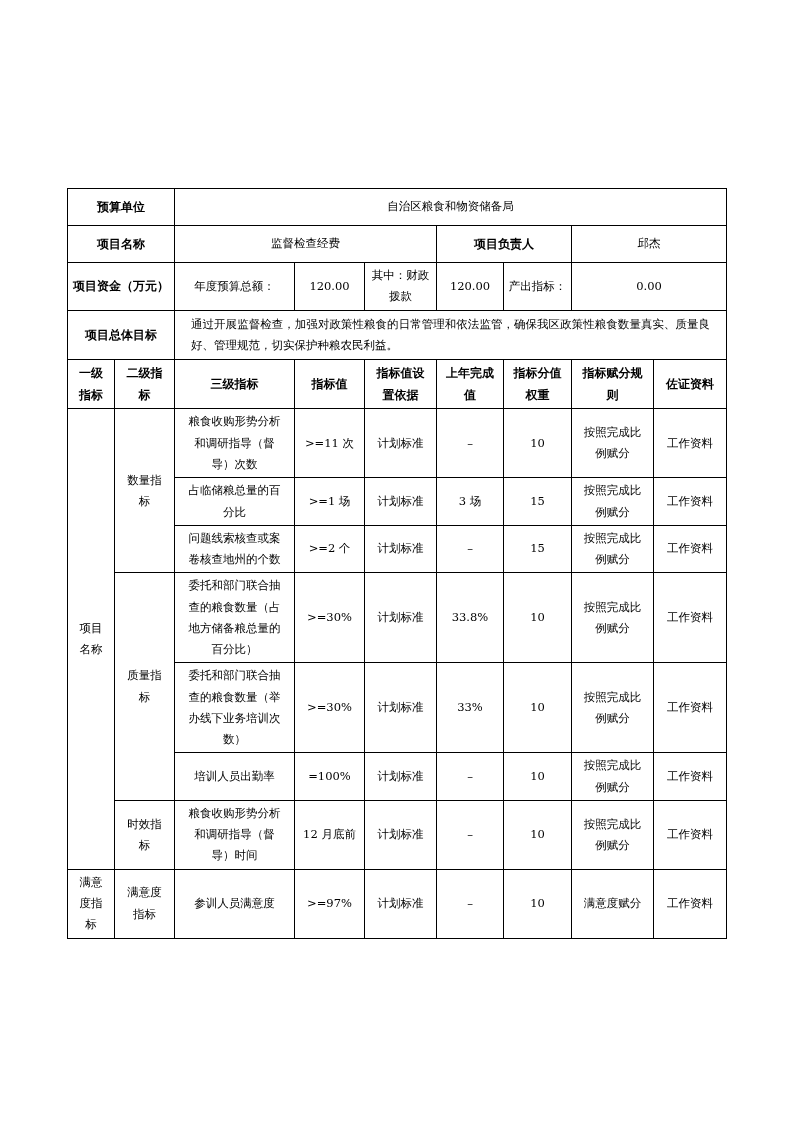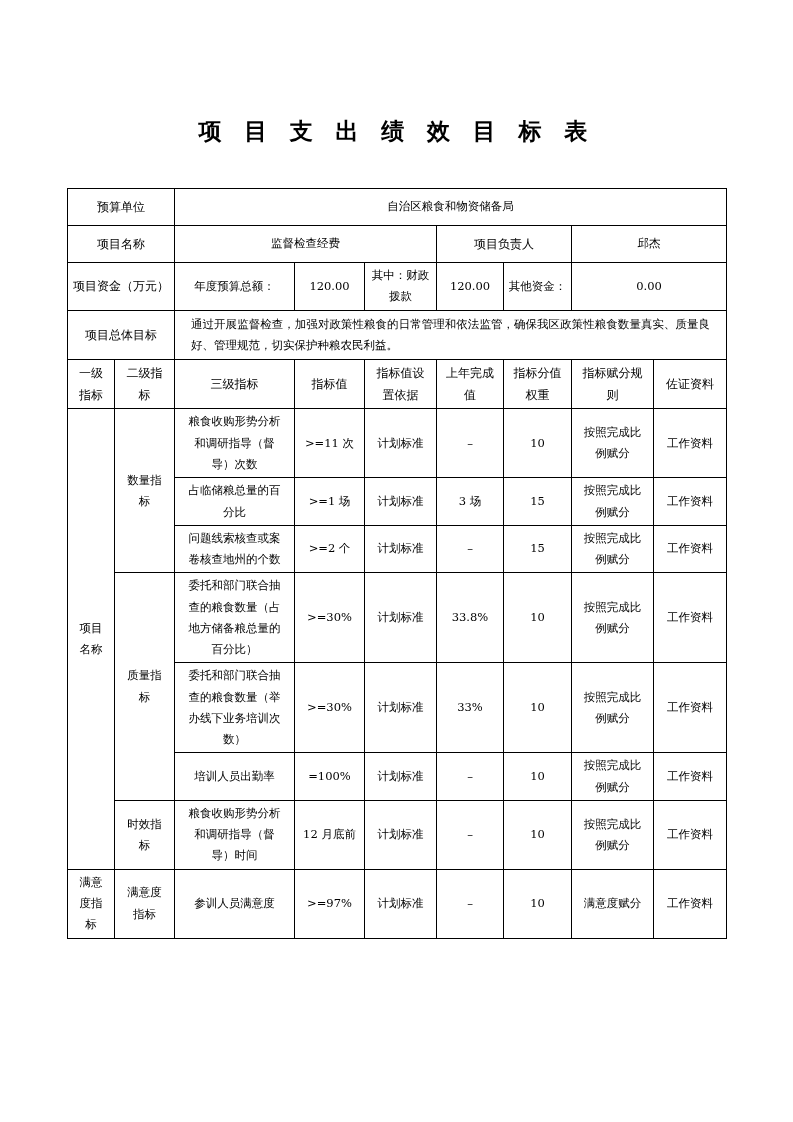--- a/index.html
+++ b/index.html
@@ -43,21 +43,21 @@
   td {
     border: 1px solid #000000;
     text-align: center;
     vertical-align: middle;
     font-size: 11.5px;
     line-height: 1.85;
     padding: 2px 4px;
     word-break: break-all;
   }
   td.lbl {
-    font-weight: normal;
+    font-weight: bold;
     font-size: 12px;
   }
   td.l12 { padding: 2px 9px; }
   td.l3 {
     text-align: center;
     padding: 2px 12px;
   }
   td.goal {
     text-align: justify;
     padding: 3px 16px;
@@ -78,21 +78,20 @@
     width: 100%;
     text-align: center;
     font-size: 12px;
   }
 </style>
 </head>
 <body>
 
 <div class="page">
 
-  <div class="doc-title">项 目 支 出 绩 效 目 标 表</div>
 
   <table class="main-table">
     <colgroup>
       <col style="width:47px">
         <col style="width:60px">
         <col style="width:120px">
       <col style="width:70px">
         <col style="width:72px">
         <col style="width:67px">
       <col style="width:68px">
@@ -112,21 +111,21 @@
       <td colspan="2" class="lbl">项目负责人</td>
       <td colspan="2">邱杰</td>
     </tr>
 
     <tr class="h37">
       <td colspan="2" class="lbl">项目资金（万元）</td>
       <td>年度预算总额：</td>
       <td>120.00</td>
       <td>其中：财政拨款</td>
       <td>120.00</td>
-      <td>其他资金：</td>
+      <td>产出指标：</td>
       <td colspan="2">0.00</td>
     </tr>
 
     <tr class="h47">
       <td colspan="2" class="lbl">项目总体目标</td>
       <td colspan="7" class="goal">通过开展监督检查，加强对政策性粮食的日常管理和依法监管，确保我区政策性粮食数量真实、质量良好、管理规范，切实保护种粮农民利益。</td>
     </tr>
 
     <tr class="h47">
       <td class="lbl l12">一级指标</td>

